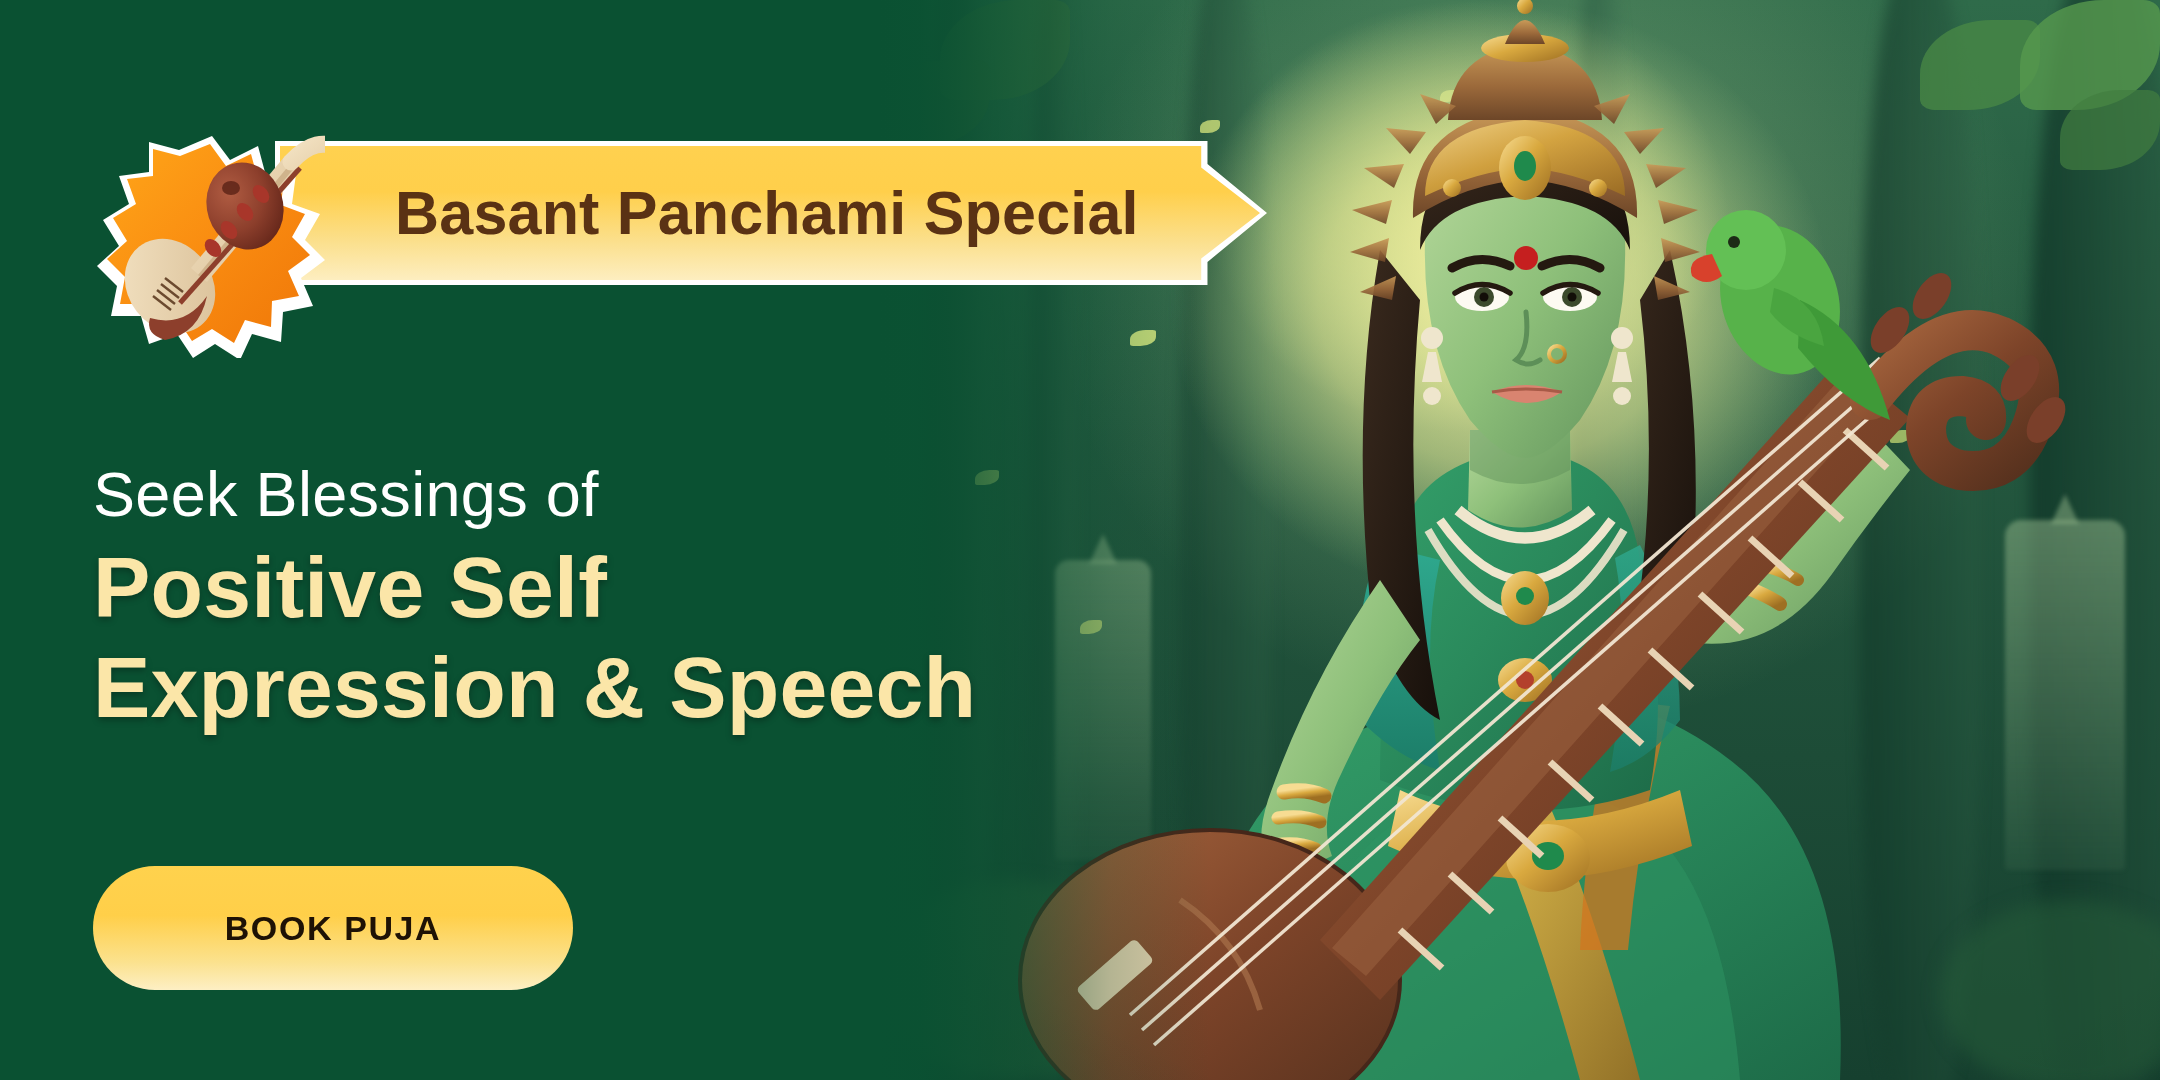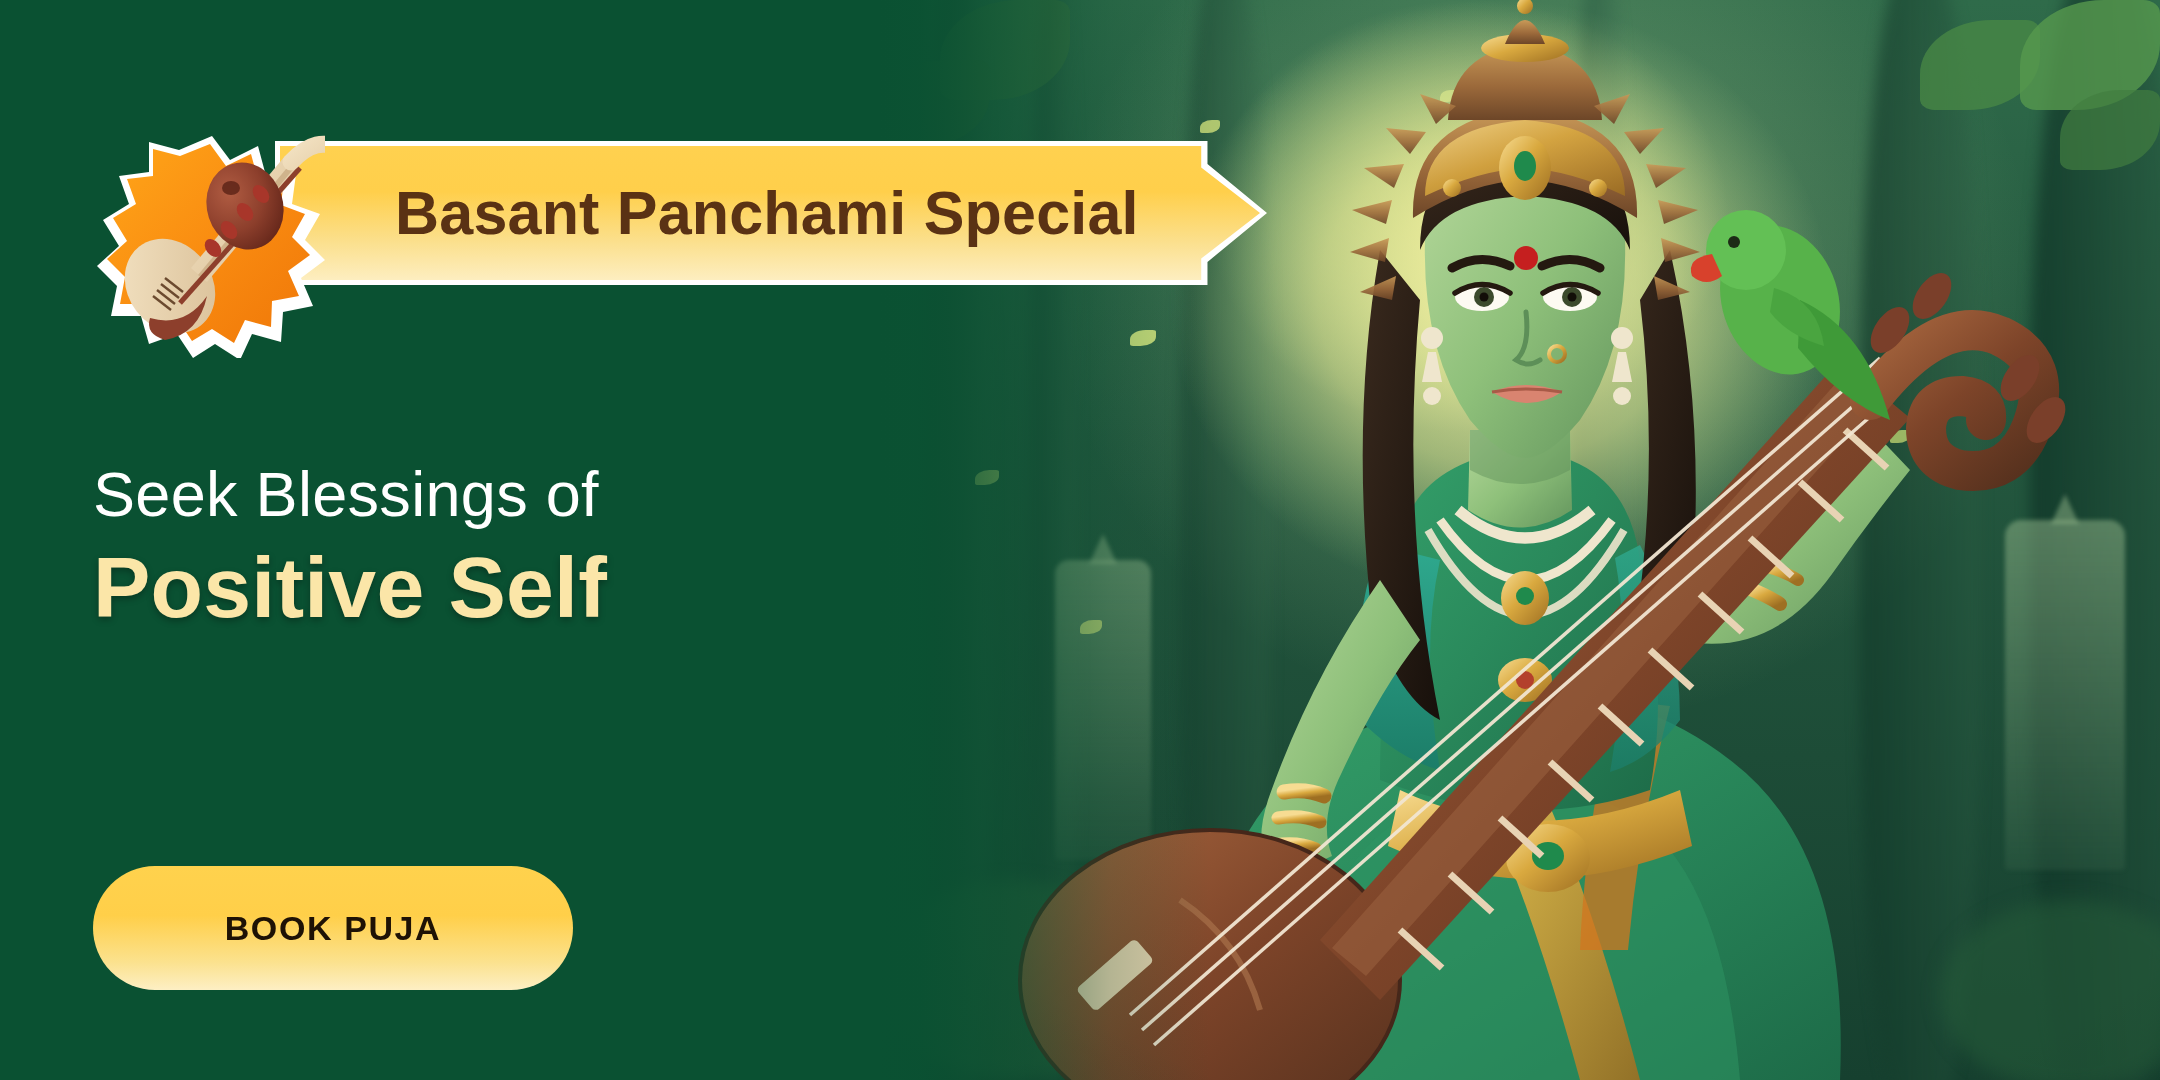--- a/index.html
+++ b/index.html
@@ -400,17 +400,18 @@
             <line x1="66" y1="156" x2="84" y2="170"></line>
             <line x1="70" y1="150" x2="88" y2="164"></line>
           </g>
         </g>
       </svg>
     </div>
 
     <div class="kicker">Seek Blessings of</div>
     <div class="headline">
       <span>Positive Self</span>
+      <span>Expression &amp; Speech</span>
     </div>
 
     <button class="cta">BOOK PUJA</button>
   </div>
 </div>
 
 </body></html>

